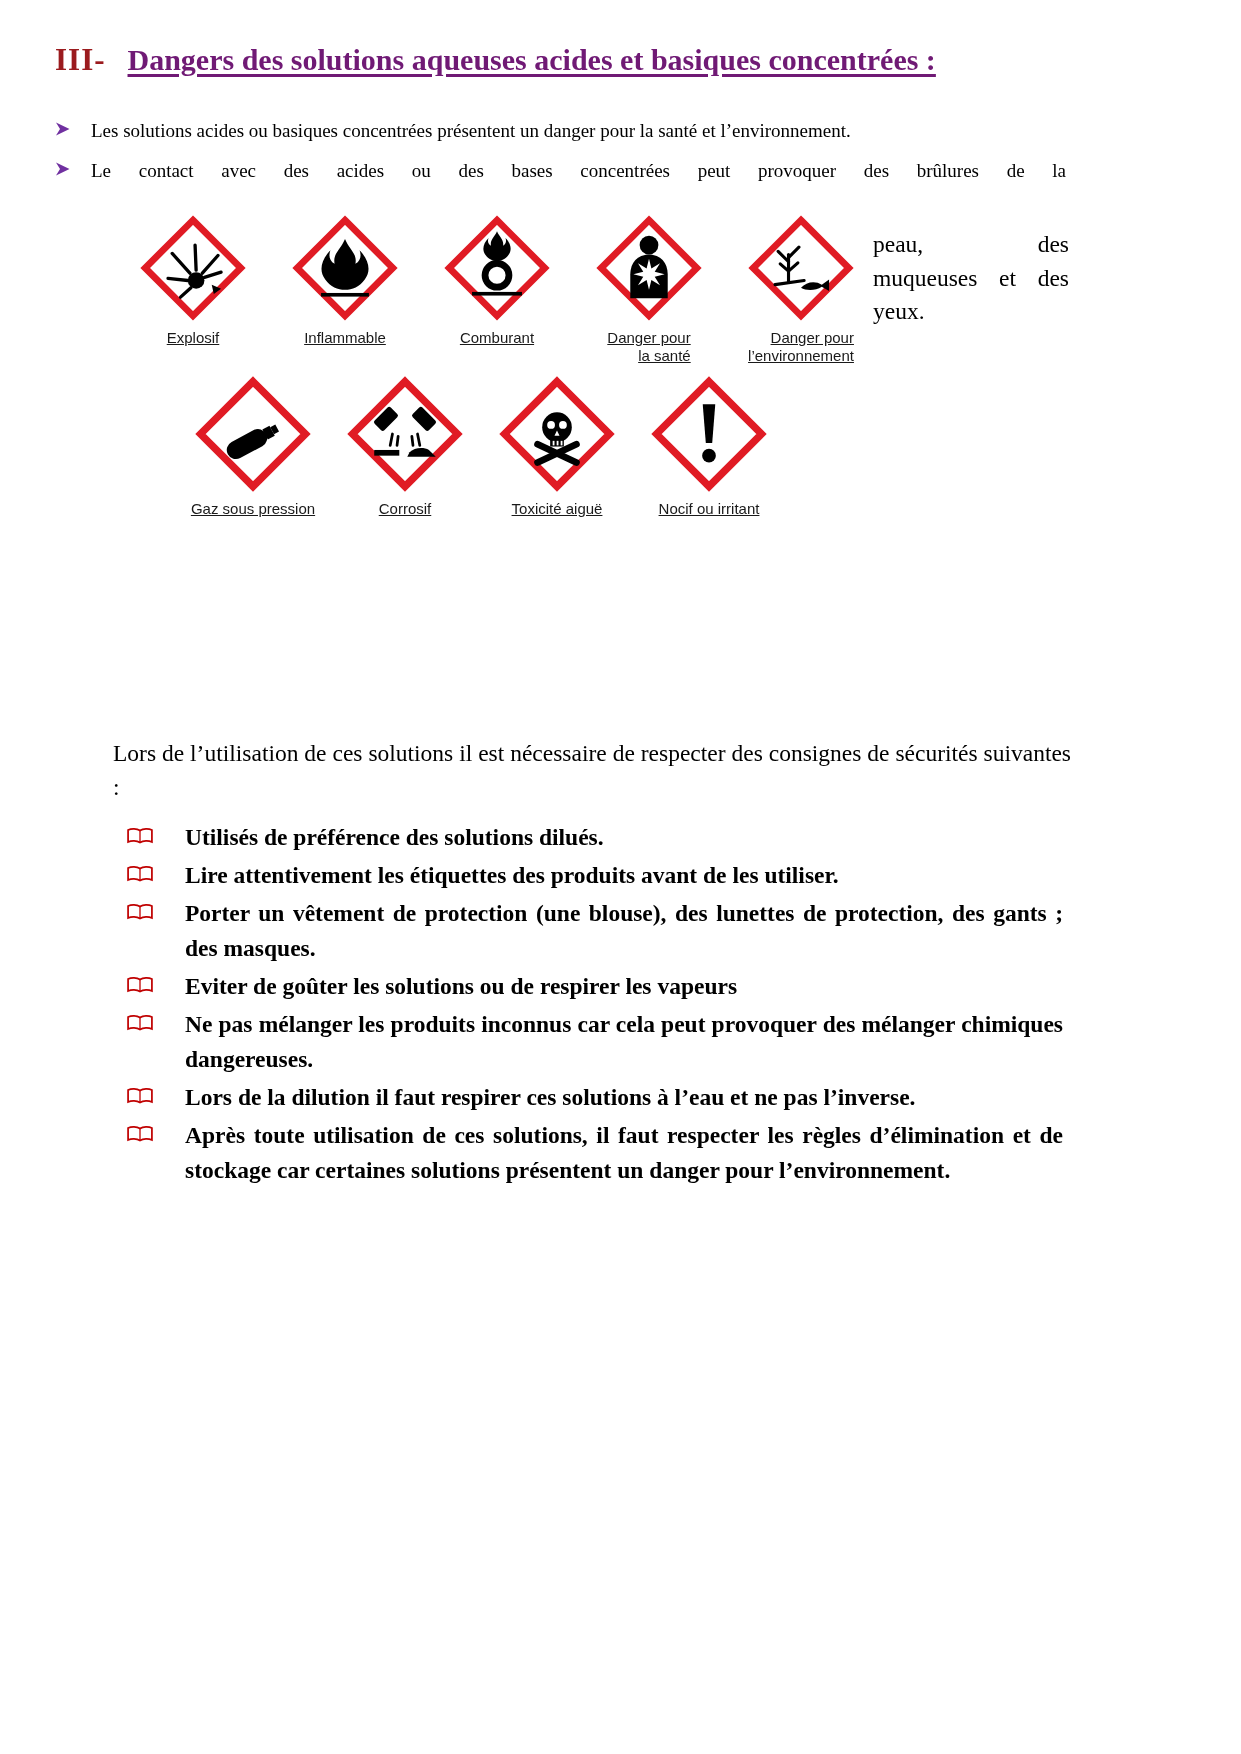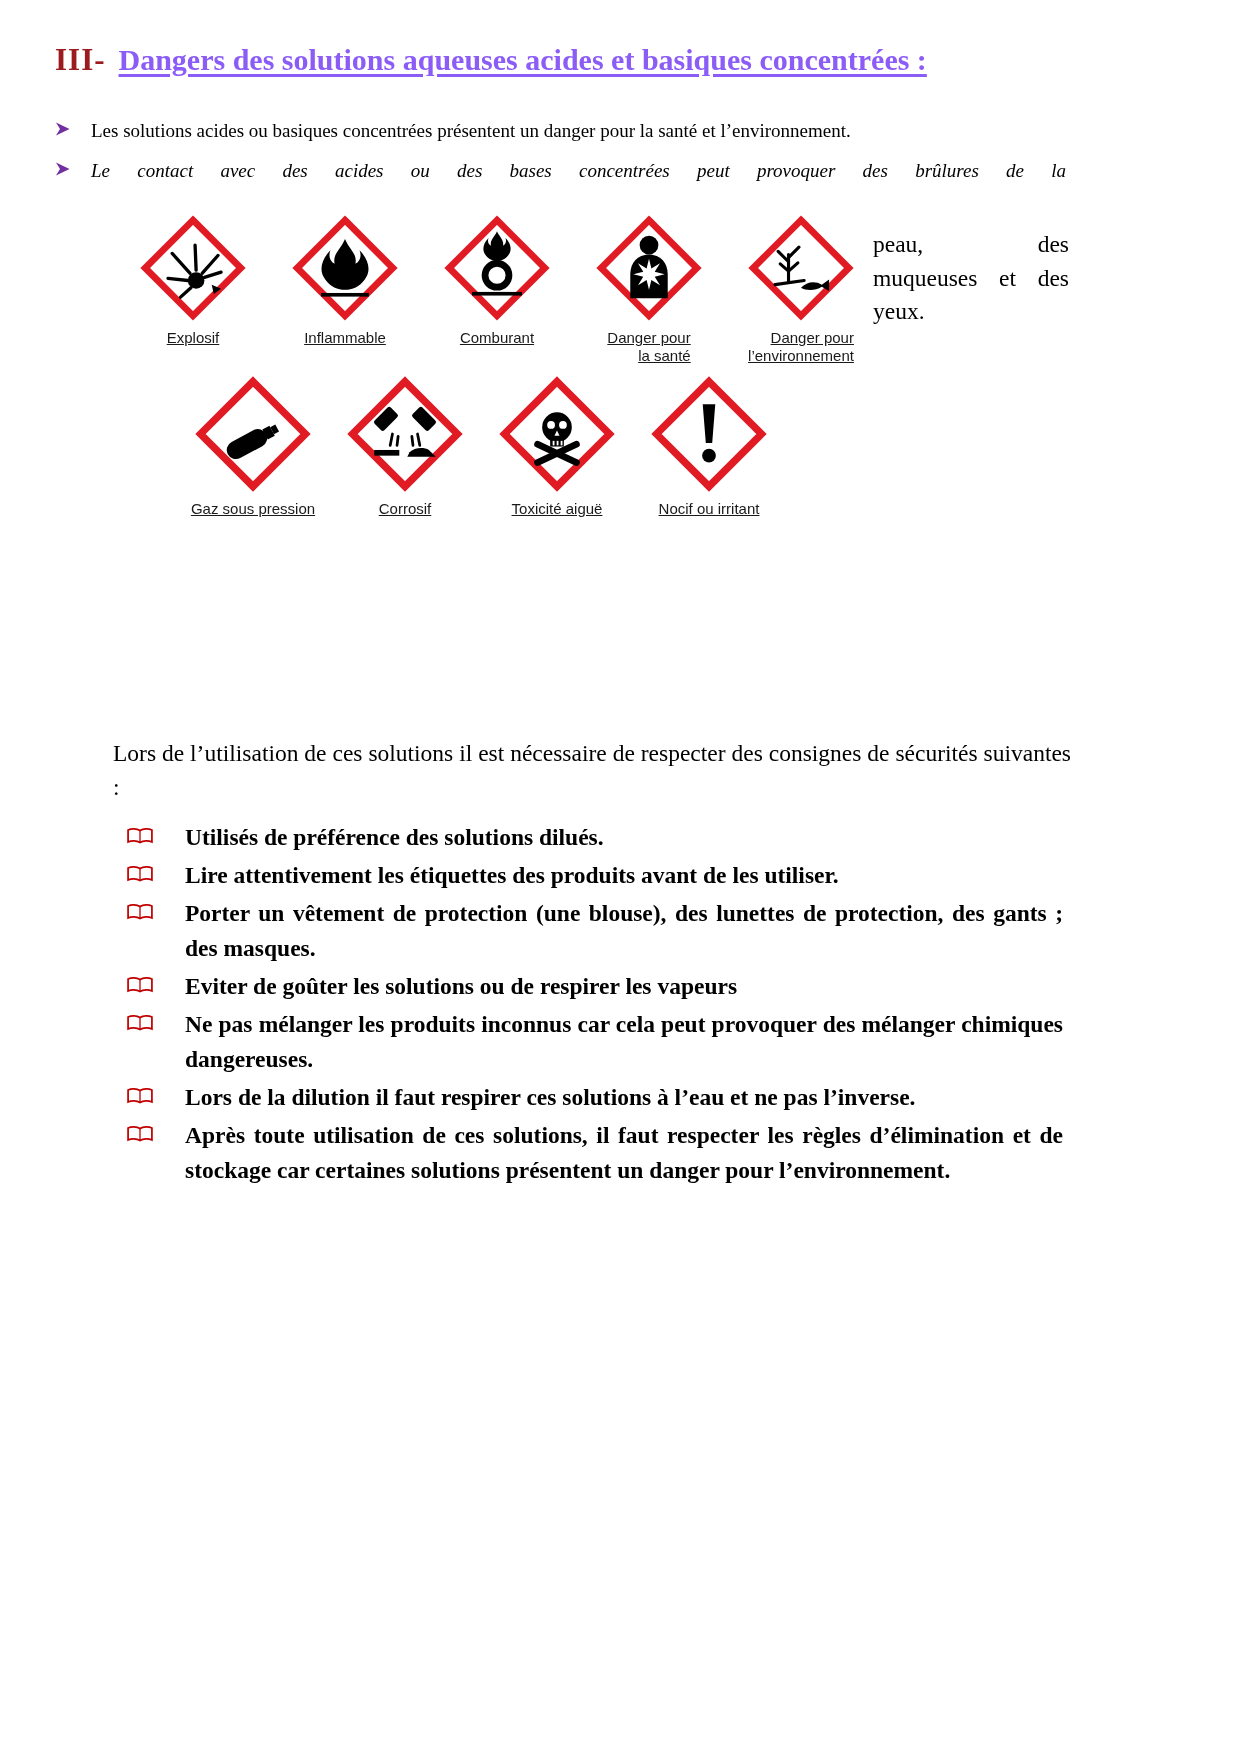--- a/index.html
+++ b/index.html
@@ -6,31 +6,31 @@
   html, body { background:#ffffff; }
   body {
     width:1241px; height:1754px;
     position:relative; overflow:hidden;
     font-family:"Liberation Serif", serif;
     color:#000;
   }
   .page { position:absolute; inset:0; padding:42px 56px 0 55px; }
 
   
-  .heading { display:flex; align-items:baseline; gap:13px; }
+  .heading { display:flex; align-items:baseline; gap:22px; }
   .heading .numeral { font-size:31px; font-weight:bold; color:#9b1b1e; letter-spacing:1px; }
   .heading .title {
-    font-size:30px; font-weight:bold; color:#8b5cf6;
+    font-size:30px; font-weight:bold; color:#701a75;
     text-decoration:underline; text-underline-offset:4px;
   }
 
   
   .bullet { display:flex; }
   .bullet.first { margin-top:36px; }
-  .bullet.second { margin-top:6px;font-style:italic; }
+  .bullet.second { margin-top:6px; }
   .bullet-marker { flex:0 0 36px; padding-top:7px; }
   .bullet-text {
     font-size:19px; line-height:34px; text-align:justify; width:975px;
   }
   .force-justify { text-align:justify; text-align-last:justify; }
 
   
   .figure { position:relative; height:520px; margin-top:4px; }
   .picto-row { display:flex; }
   .picto-row.row1 { margin-left:62px; margin-top:28px; }

